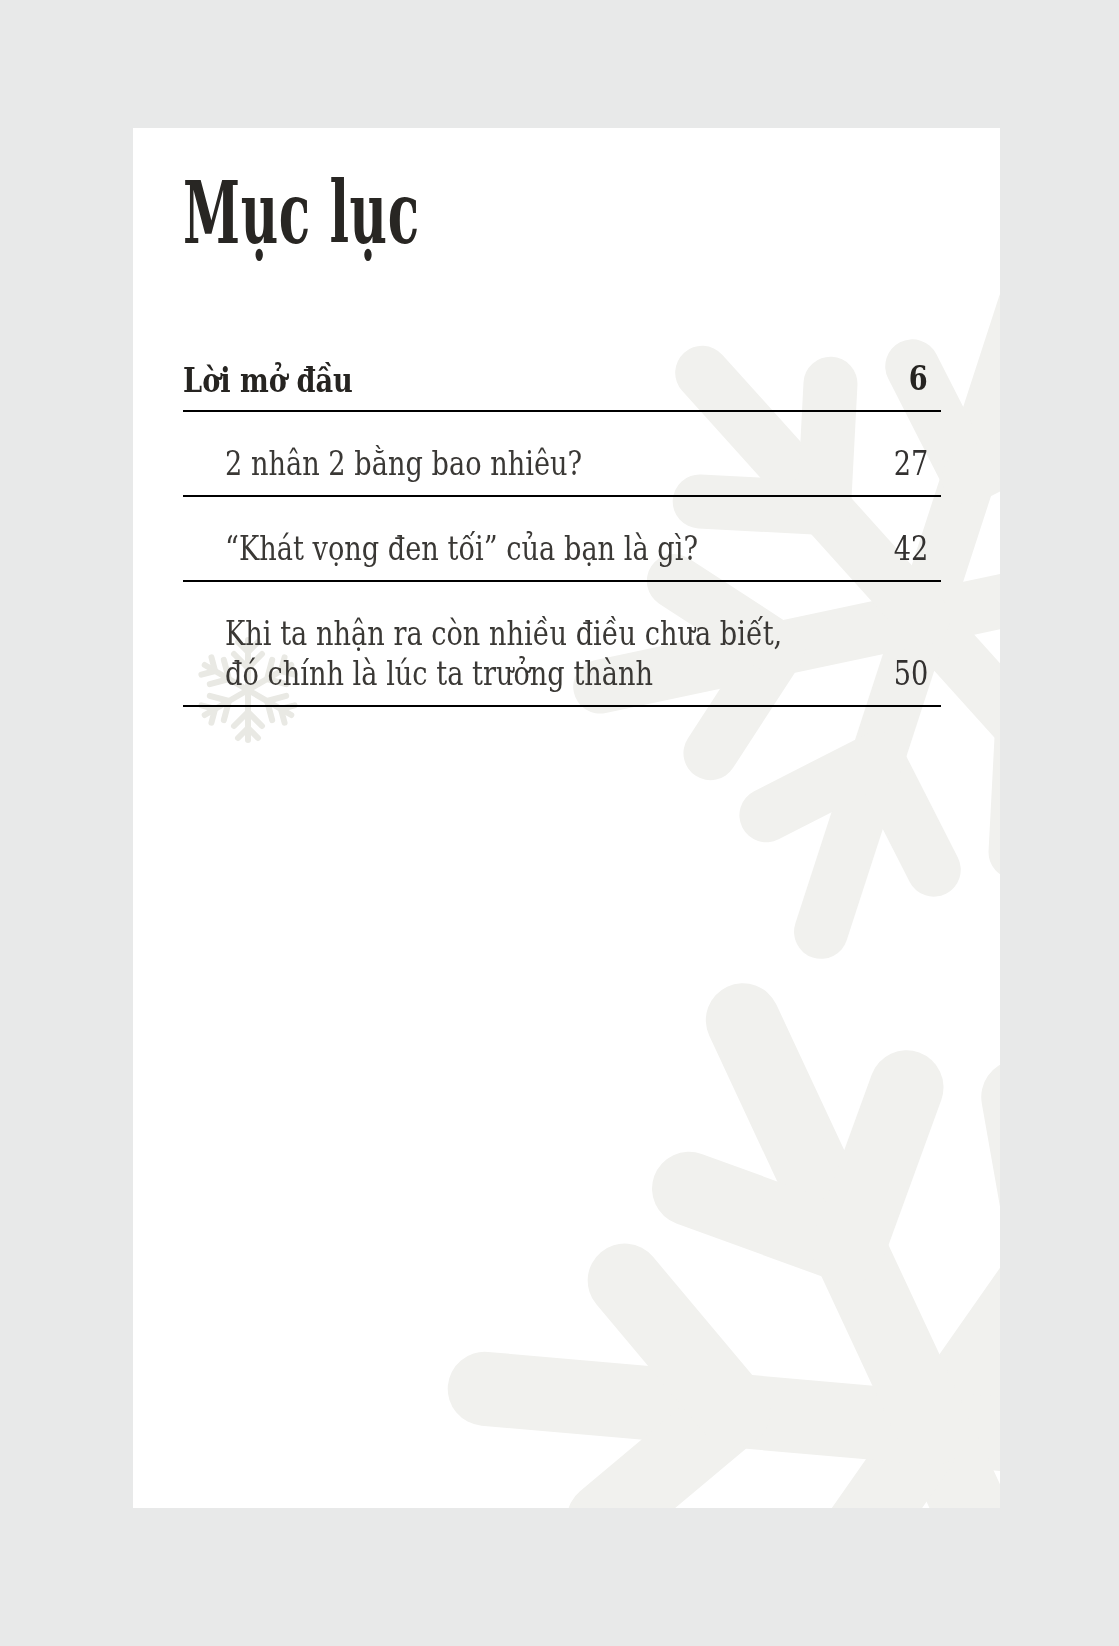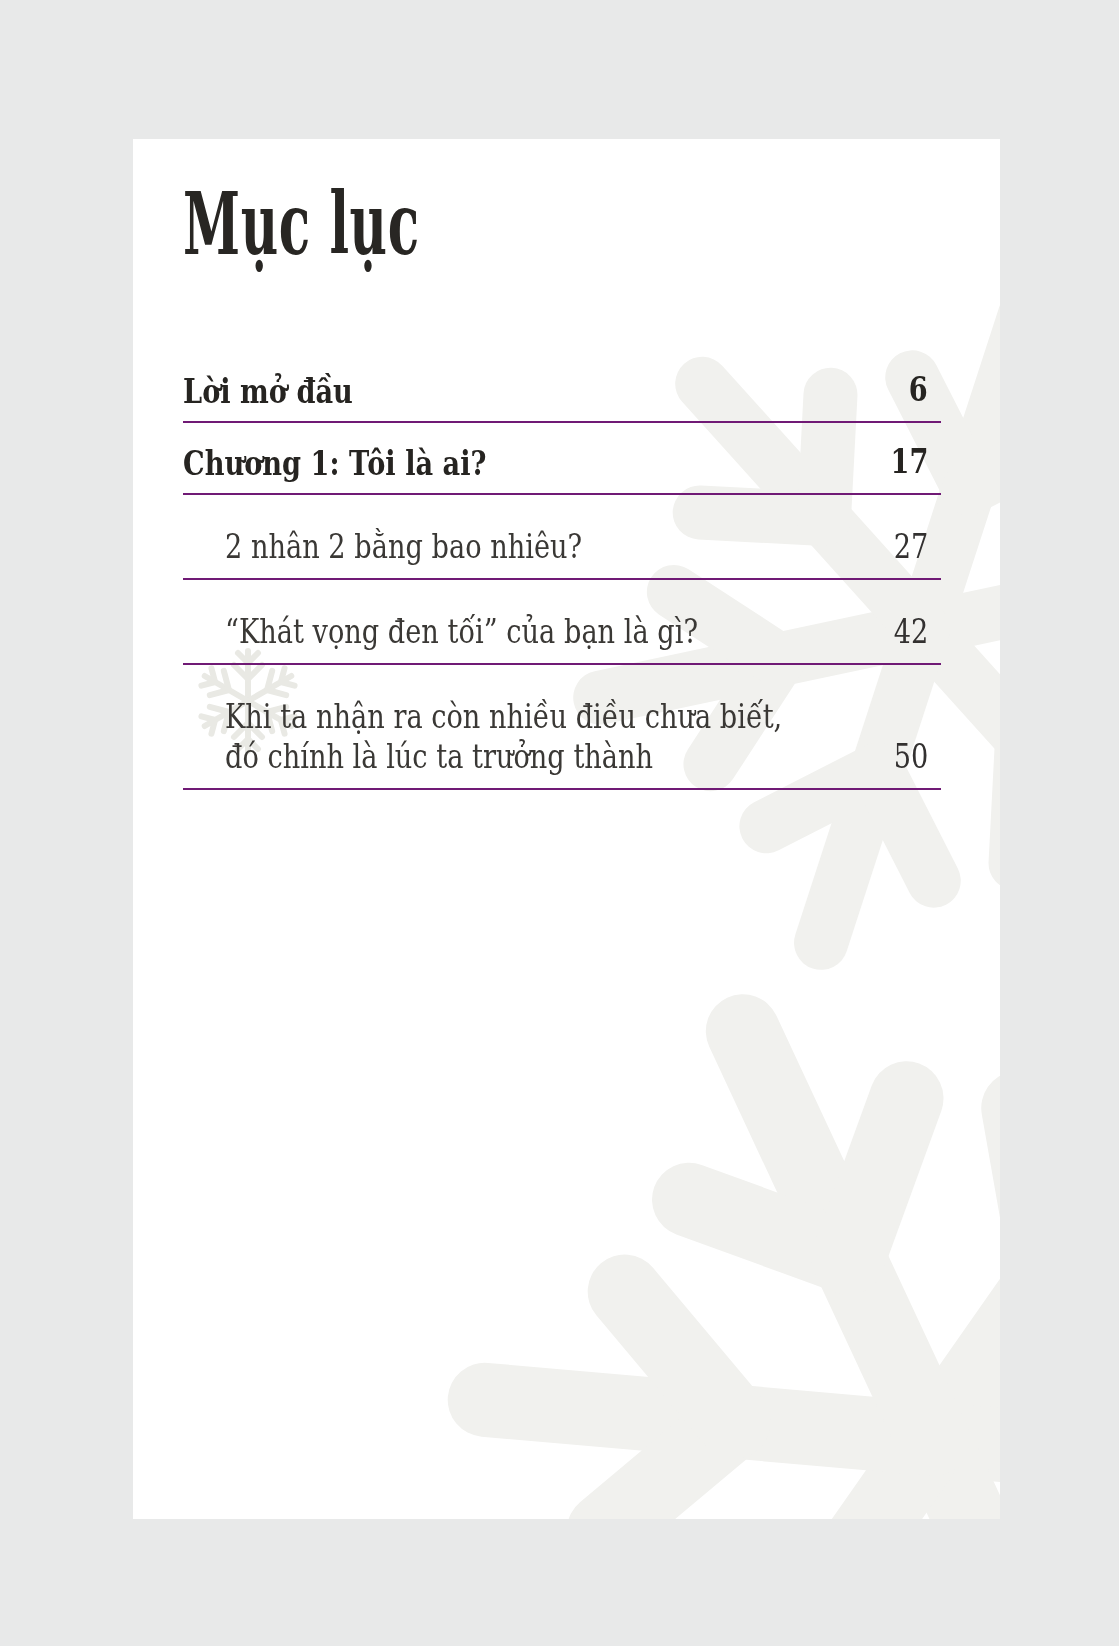--- a/index.html
+++ b/index.html
@@ -4,42 +4,42 @@
 <style>
   html,body { margin:0; padding:0; }
   .canvas {
     position:relative;
     width:1119px; height:1646px;
     background:#e8e9e9;
     overflow:hidden;
     font-family:"DejaVu Serif","Liberation Serif",serif;
   }
   .page {
-    position:absolute; left:133px; top:139px;
+    position:absolute; left:133px; top:128px;
     width:867px; height:1380px;
     background:#ffffff;
     overflow:hidden;
   }
   .watermark { position:absolute; left:0; top:0; z-index:0; }
   .content {
     position:relative; z-index:1;
     padding:0 59px 0 50px;
   }
   .title {
     margin:42px 0 0 0;
     font-size:86px; line-height:86px; font-weight:700;
     color:#282623;
     letter-spacing:1px;
     transform:scaleX(0.60); transform-origin:0 100%;
     white-space:pre;
   }
   .toc { margin-top:84px; }
   .row {
     position:relative;
-    border-bottom:2px solid #701a75;
+    border-bottom:2px solid #000000;
   }
   .row.top { padding:20px 0 10px 0; }
   .row.sub { padding:31px 0 12px 0; }
   .label {
     display:block;
     font-size:34px; line-height:40px;
     color:#3a3835;
     white-space:pre;
     transform:scaleX(0.80); transform-origin:0 100%;
   }
@@ -173,24 +173,20 @@
       </g>
     </svg>
 
     <div class="content">
       <h1 class="title">Mục lục</h1>
       <div class="toc">
           <div class="row top">
             <span class="label">Lời mở đầu</span>
             <span class="num">6</span>
           </div>
-          <div class="row top">
-            <span class="label">Chương 1: Tôi là ai?</span>
-            <span class="num">17</span>
-          </div>
           <div class="row sub">
             <span class="label">2 nhân 2 bằng bao nhiêu?</span>
             <span class="num">27</span>
           </div>
           <div class="row sub">
             <span class="label">“Khát vọng đen tối” của bạn là gì?</span>
             <span class="num">42</span>
           </div>
           <div class="row sub">
             <span class="label">Khi ta nhận ra còn nhiều điều chưa biết,

